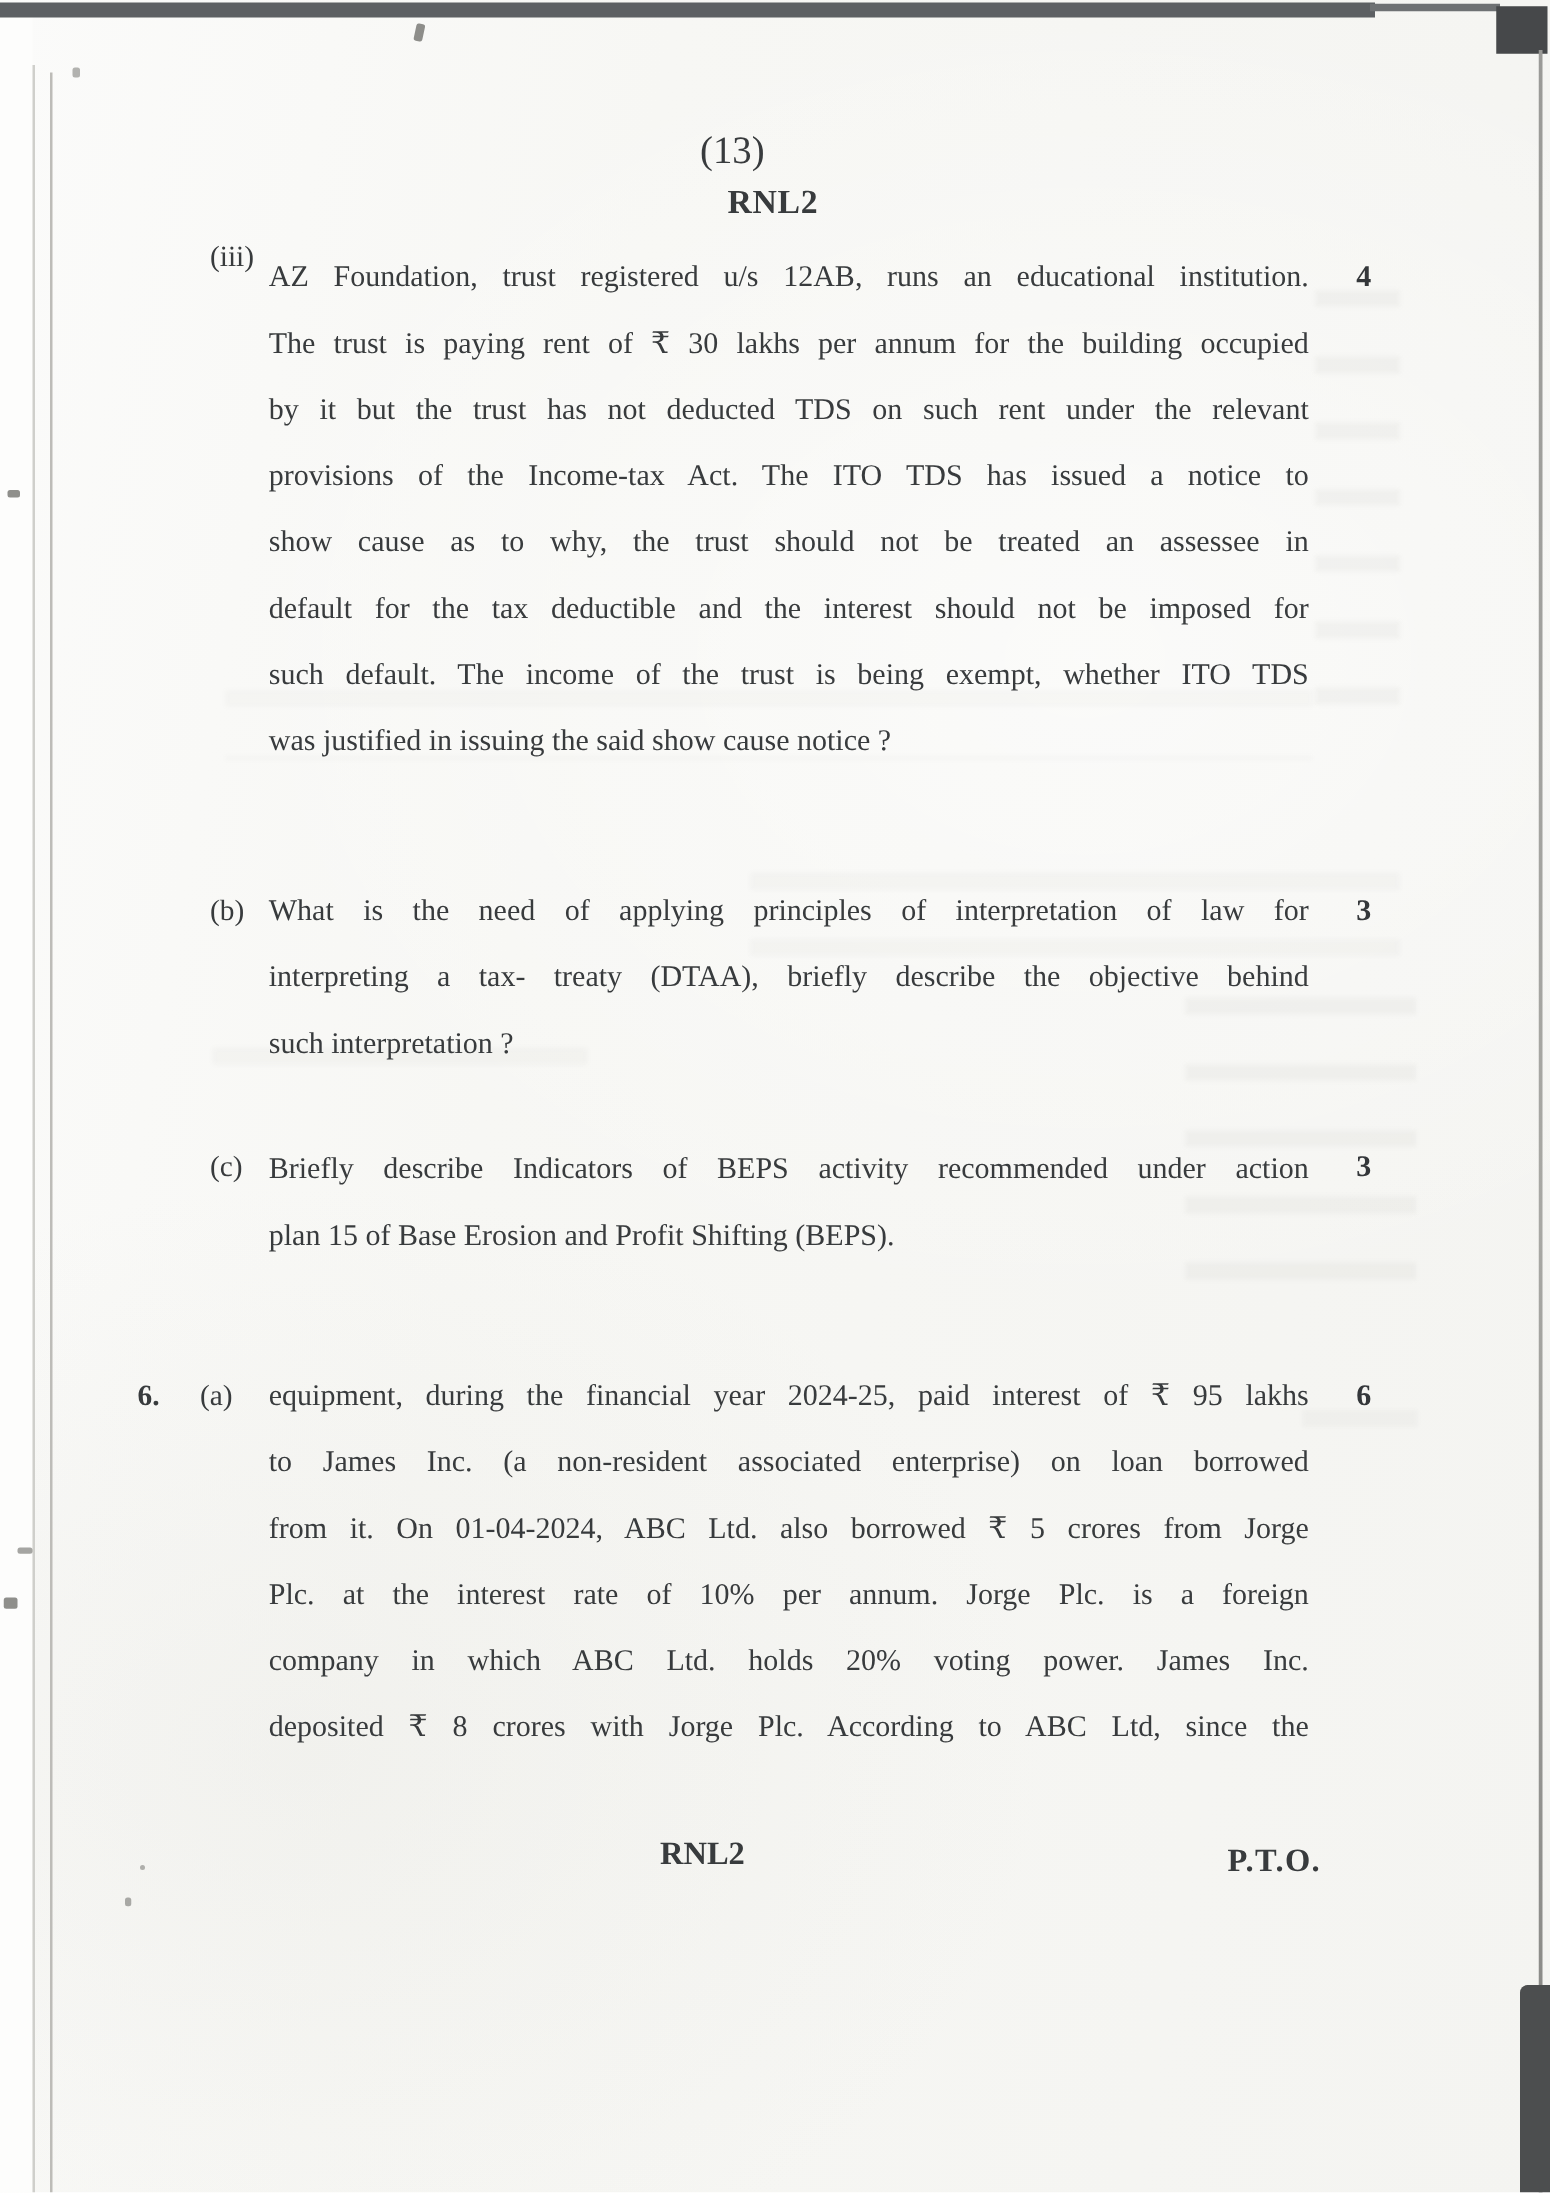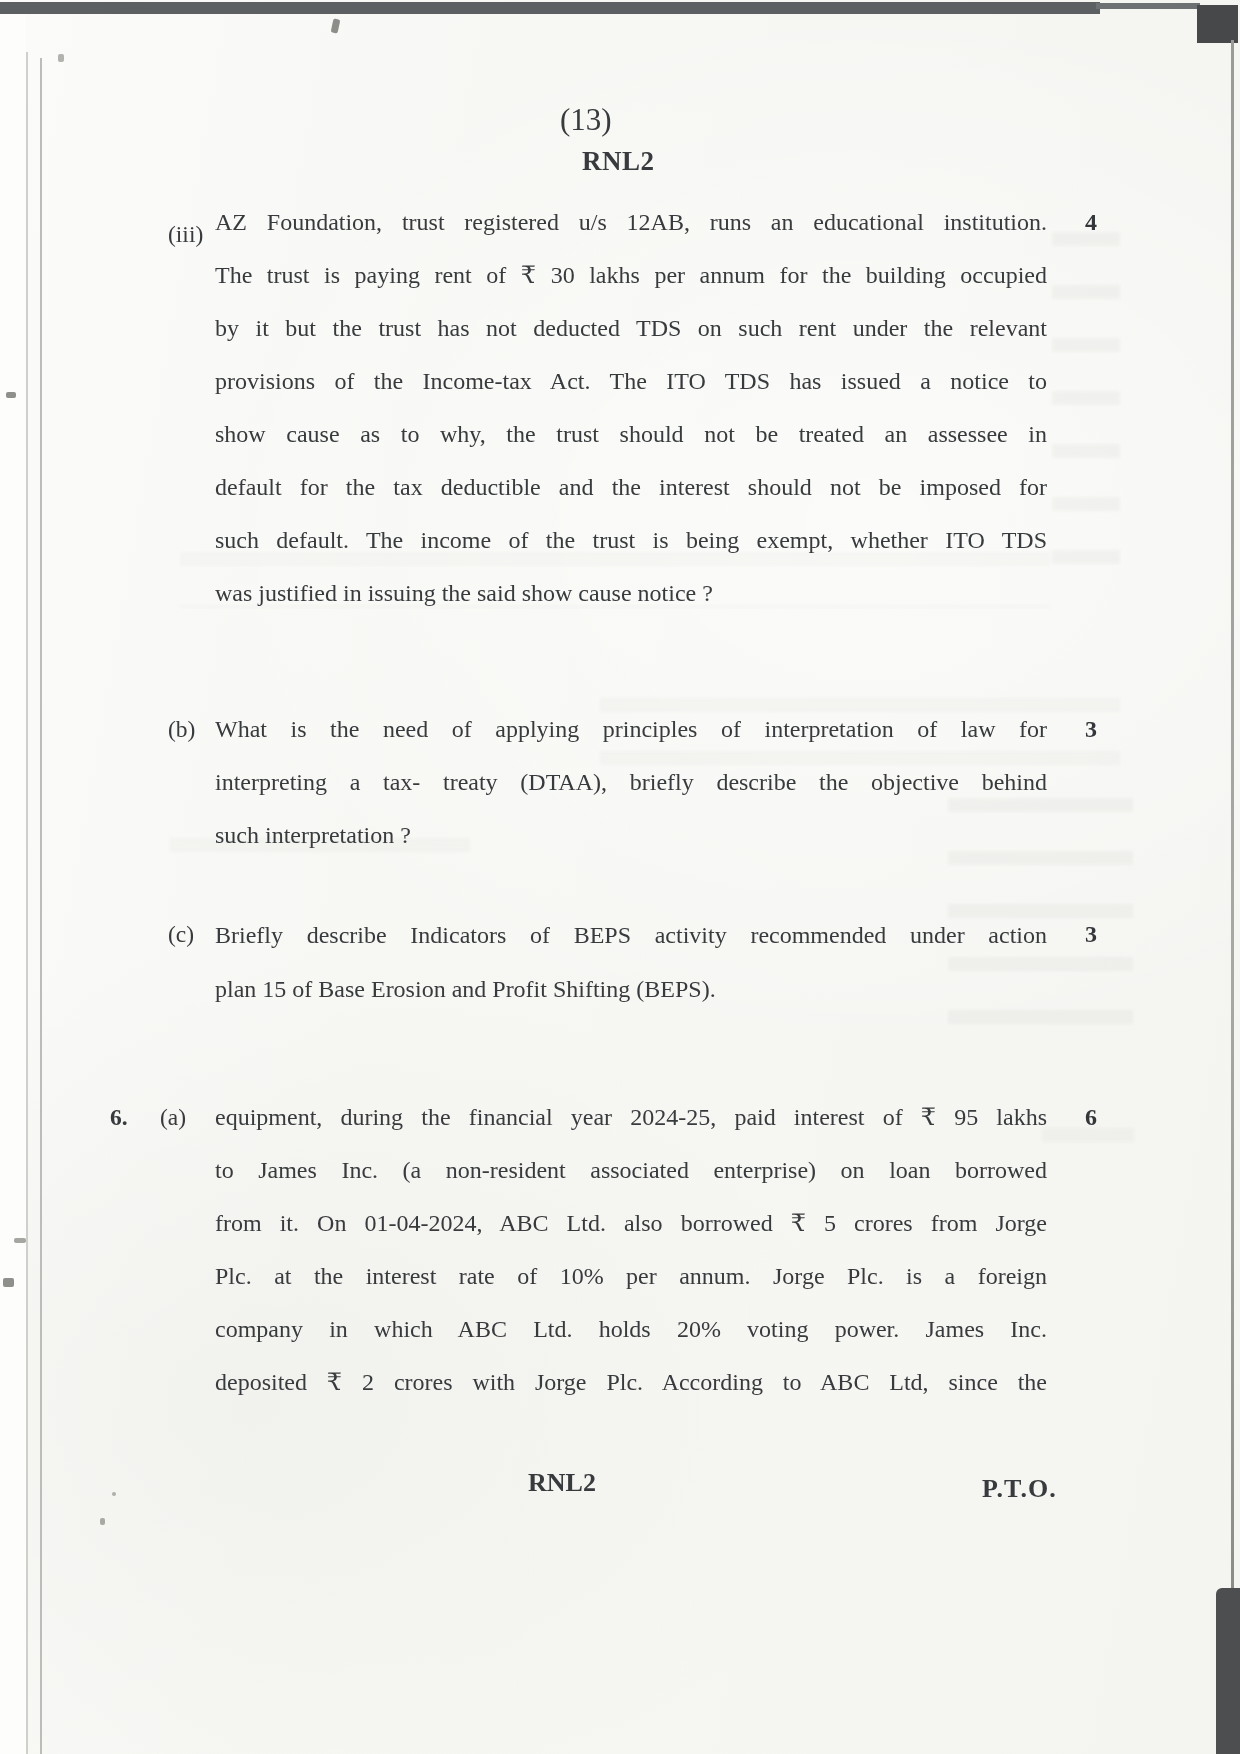--- a/index.html
+++ b/index.html
@@ -85,21 +85,21 @@
   <div class="speck s2"></div>
   <div class="speck s3"></div>
   <div class="speck s4"></div>
   <div class="speck s5"></div>
   <div class="speck s6"></div>
   <div class="speck s7"></div>
 
   <div class="hdr page-num">(13)</div>
   <div class="hdr paper-code">RNL2</div>
 
-  <div class="q-label" style="left:168px;top:208px;">(iii)</div>
+  <div class="q-label" style="left:168px;top:180px;">(iii)</div>
   <div class="para endleft lh53" style="top:196px;">
       <div class="line">AZ Foundation, trust registered u/s 12AB, runs an educational institution.</div>
       <div class="line">The trust is paying rent of ₹ 30 lakhs per annum for the building occupied</div>
       <div class="line">by it but the trust has not deducted TDS on such rent under the relevant</div>
       <div class="line">provisions of the Income-tax Act. The ITO TDS has issued a notice to</div>
       <div class="line">show cause as to why, the trust should not be treated an assessee in</div>
       <div class="line">default for the tax deductible and the interest should not be imposed for</div>
       <div class="line">such default. The income of the trust is being exempt, whether ITO TDS</div>
       <div class="line">was justified in issuing the said show cause notice ?</div>
     </div>
@@ -121,20 +121,20 @@
   <div class="marks" style="top:908px;">3</div>
 
   <div class="q-num" style="left:110px;top:1091px;">6.</div>
   <div class="q-label" style="left:160px;top:1091px;">(a)</div>
   <div class="para lh53" style="top:1091px;">
       <div class="line">equipment, during the financial year 2024-25, paid interest of ₹ 95 lakhs</div>
       <div class="line">to James Inc. (a non-resident associated enterprise) on loan borrowed</div>
       <div class="line">from it. On 01-04-2024, ABC Ltd. also borrowed ₹ 5 crores from Jorge</div>
       <div class="line">Plc. at the interest rate of 10% per annum. Jorge Plc. is a foreign</div>
       <div class="line">company in which ABC Ltd. holds 20% voting power. James Inc.</div>
-      <div class="line">deposited ₹ 2 crores with Jorge Plc. According to ABC Ltd, since the</div>
+      <div class="line">deposited ₹ 8 crores with Jorge Plc. According to ABC Ltd, since the</div>
     </div>
   <div class="marks" style="top:1091px;">6</div>
 
   <div class="footer-code">RNL2</div>
   <div class="pto">P.T.O.</div>
 
 </div>
 
 </body></html>

